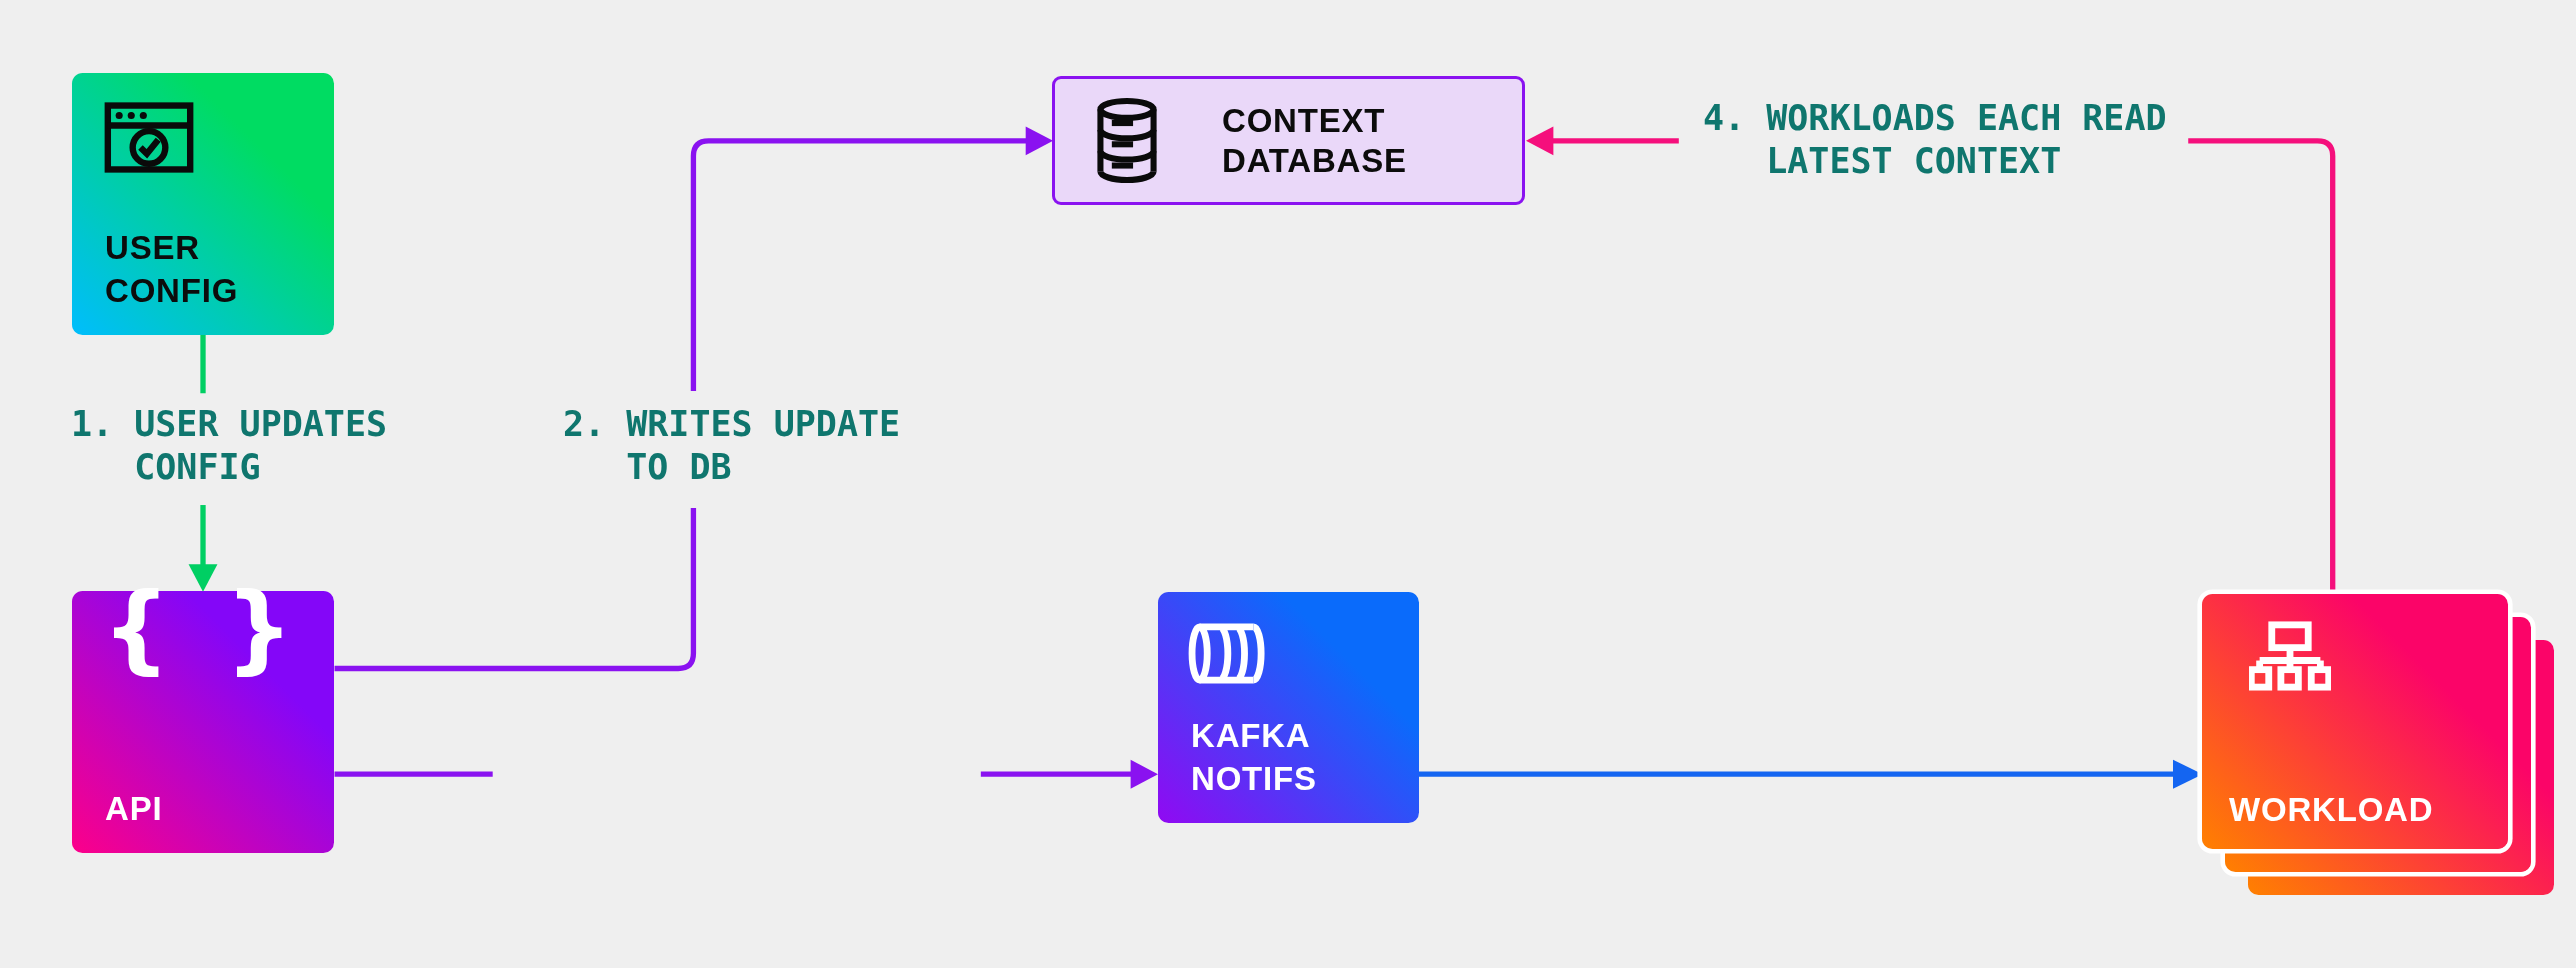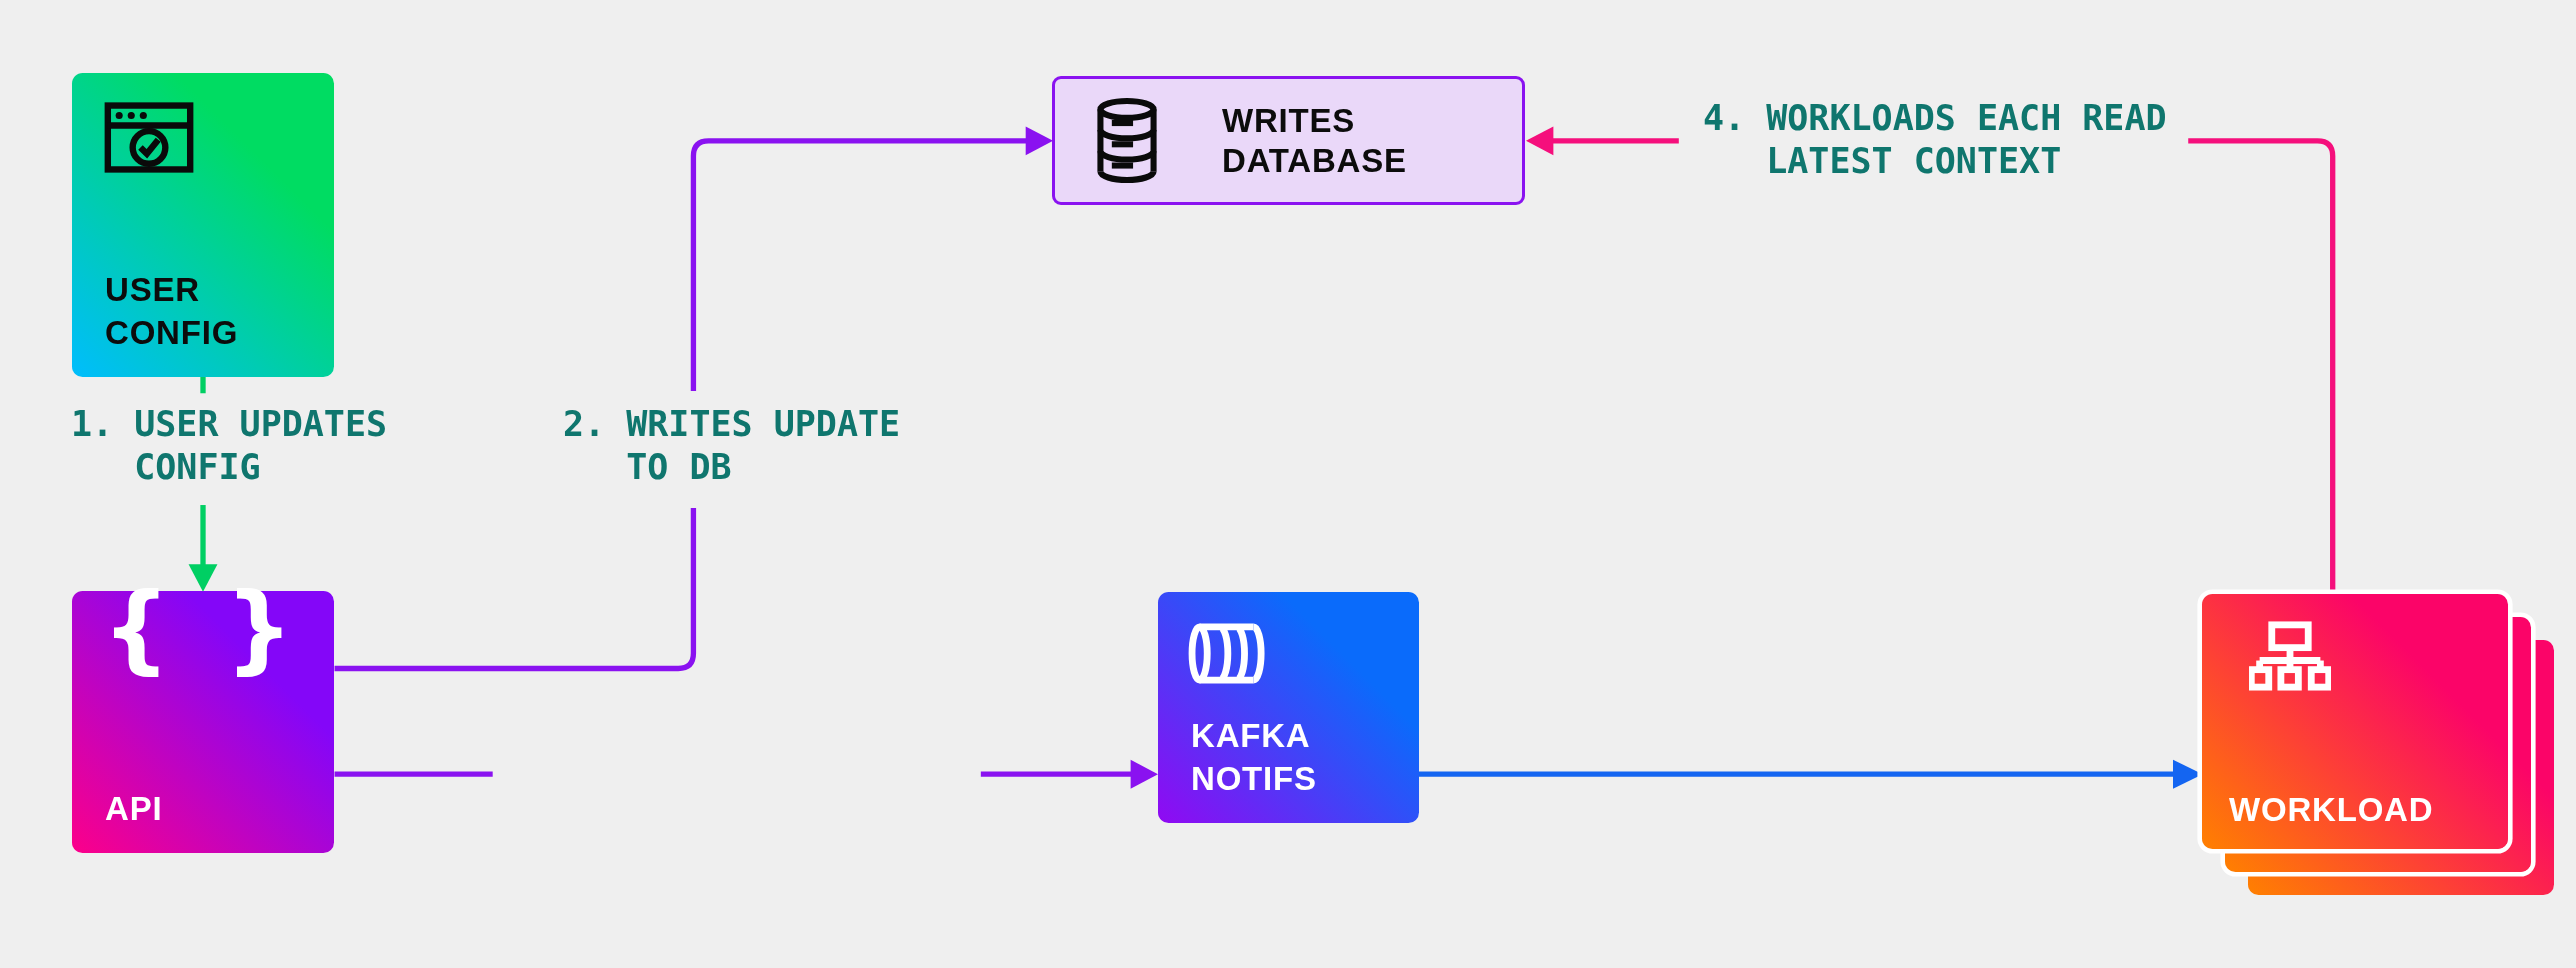--- a/index.html
+++ b/index.html
@@ -78,21 +78,21 @@
     </g>
     <polygon points="2858,999 2858,1037 2897,1018" fill="#1465f1"></polygon>
 
     <g fill="none" stroke-width="7" stroke="#f50f7c">
       <path d="M2041 185 H2208"></path>
       <path d="M2878 185 H3048 Q3068 185 3068 205 V800"></path>
     </g>
     <polygon points="2043,166 2043,204 2007,185" fill="#f50f7c"></polygon>
   </svg>
 
-  <div class="node sq" style="left: 72px; top: 73px; width: 262px; height: 304px; background: linear-gradient(45deg, rgb(0, 189, 253) 0%, rgb(0, 220, 98) 72%);">
+  <div class="node sq" style="left: 72px; top: 73px; width: 262px; height: 262px; background: linear-gradient(45deg, rgb(0, 189, 253) 0%, rgb(0, 220, 98) 72%);">
     <svg class="node-icon" style="left:32px;top:29px;" width="90" height="71" viewBox="0 0 126 100" fill="none" stroke="#0a0a0a" stroke-width="9">
       <rect x="5" y="5" width="116" height="90"></rect>
       <line x1="5" y1="33" x2="121" y2="33"></line>
       <circle cx="21" cy="19" r="5" fill="#0a0a0a" stroke="none"></circle>
       <circle cx="38" cy="19" r="5" fill="#0a0a0a" stroke="none"></circle>
       <circle cx="55" cy="19" r="5" fill="#0a0a0a" stroke="none"></circle>
       <circle cx="63" cy="64" r="23"></circle>
       <polyline points="51,64 60,73 76,53"></polyline>
     </svg>
     <div class="node-label dark-text">USER
@@ -104,21 +104,21 @@
       <ellipse cx="40" cy="15" rx="35" ry="11"></ellipse>
       <path d="M5 15 V97"></path>
       <path d="M75 15 V97"></path>
       <path d="M5 97 A35 11 0 0 0 75 97"></path>
       <path d="M5 42 A35 11 0 0 0 75 42"></path>
       <path d="M5 70 A35 11 0 0 0 75 70"></path>
       <line x1="20" y1="33" x2="48" y2="33"></line>
       <line x1="20" y1="61" x2="48" y2="61"></line>
       <line x1="20" y1="89" x2="48" y2="89"></line>
     </svg>
-    <div class="db-label dark-text">WRITES
+    <div class="db-label dark-text">CONTEXT
 DATABASE</div>
   </div>
 
   <div class="node sq" style="left: 72px; top: 591px; width: 262px; height: 262px; background: linear-gradient(45deg, rgb(252, 0, 137) 0%, rgb(132, 6, 248) 72%);">
     <div class="braces">{ }</div>
     <div class="node-label light-text">API</div>
   </div>
 
   <div class="node sq" style="left: 1158px; top: 592px; width: 261px; height: 231px; background: linear-gradient(45deg, rgb(145, 9, 242) 0%, rgb(10, 107, 251) 72%);">
     <svg class="node-icon" style="left:30px;top:30px;" width="84" height="63" viewBox="0 0 110 83" fill="none" stroke="#ffffff" stroke-width="9">

